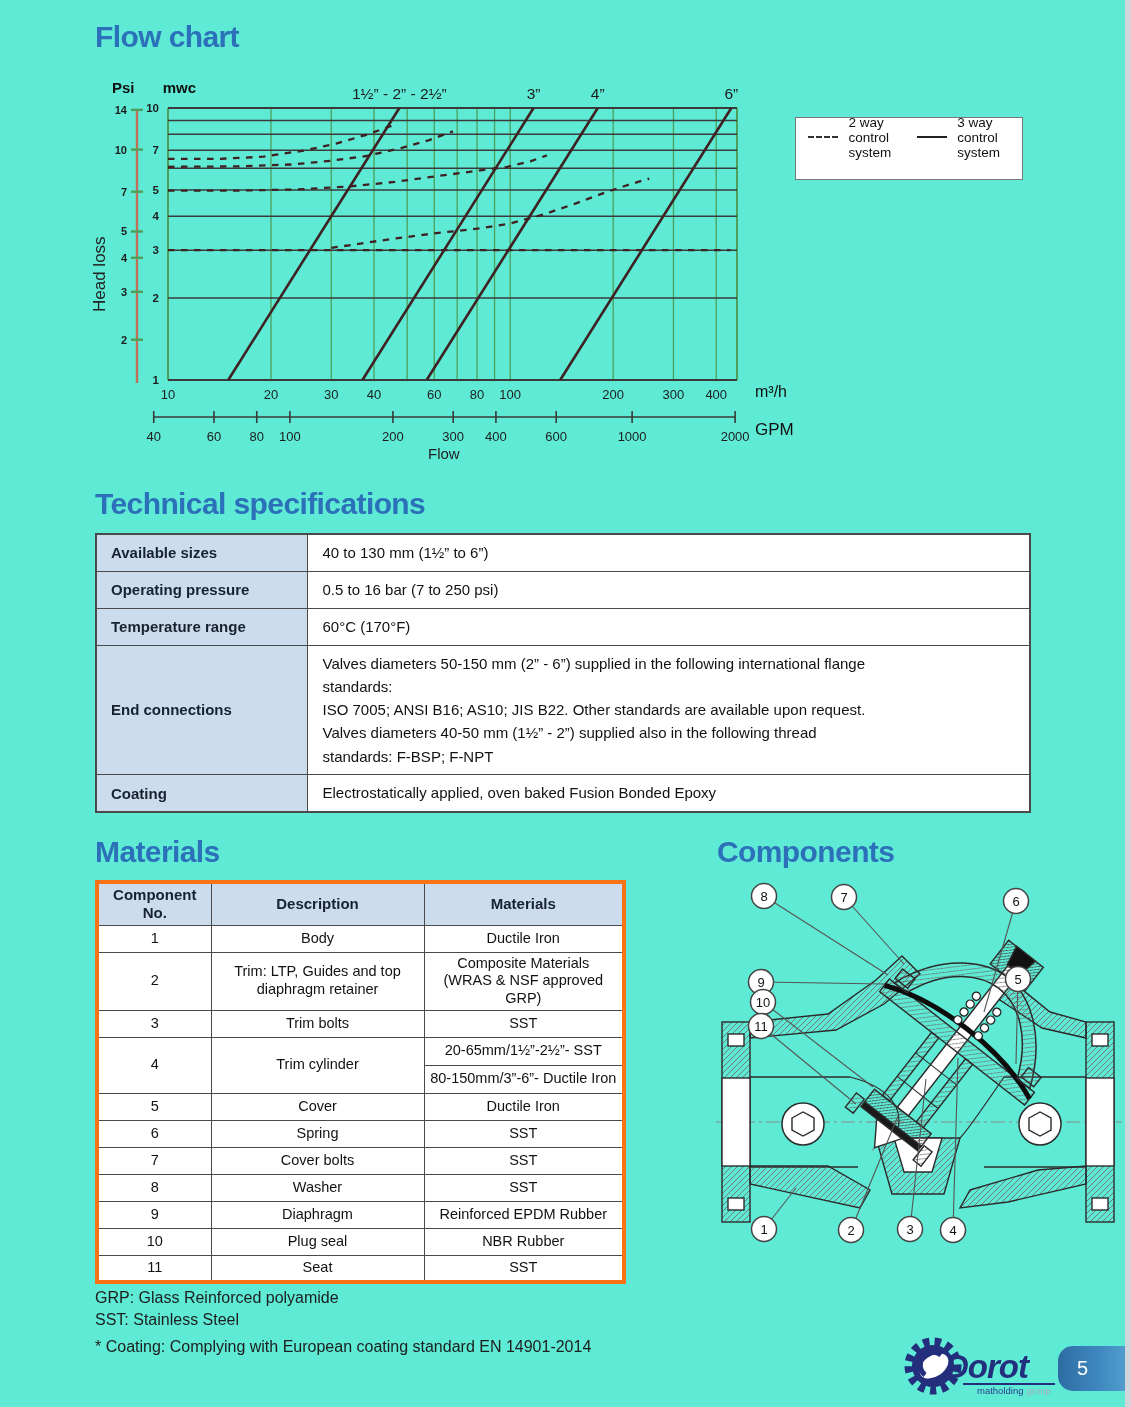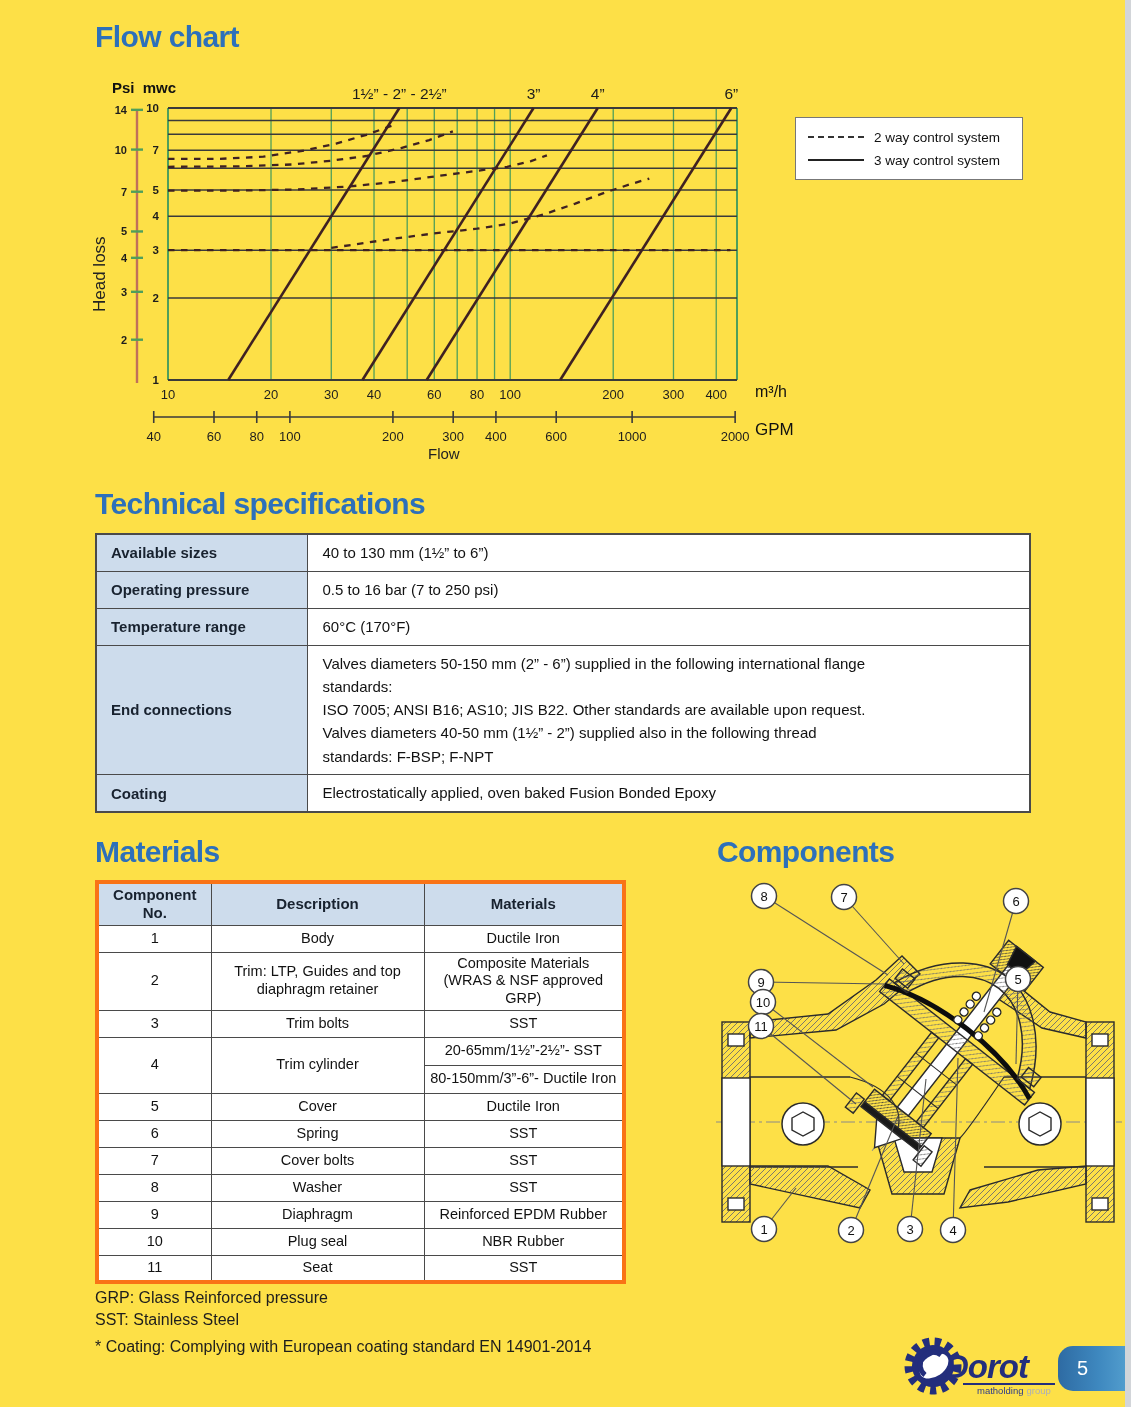--- a/index.html
+++ b/index.html
@@ -1,33 +1,33 @@
 <!DOCTYPE html>
 <html><head>
 <meta charset="utf-8">
 <style>
   html,body{margin:0;padding:0;background:#e9eaec;}
   *{box-sizing:border-box;}
-  #page{position:relative;width:1131px;height:1407px;background:#fde047;overflow:hidden;
+  #page{position:relative;width:1131px;height:1407px;background:#5eead4;overflow:hidden;
         font-family:"Liberation Sans",sans-serif;color:#1c1c1c;margin:0 auto;}
   .heading{position:absolute;color:#2d70ba;font-weight:bold;font-size:30px;letter-spacing:-0.6px;}
   .abs{position:absolute;}
   .edge-strip{position:absolute;right:0;top:0;width:6px;height:100%;background:#d2d5d9;}
 
   
   #flowchart{position:absolute;left:85px;top:70px;}
   #flowchart text{font-family:"Liberation Sans",sans-serif;}
   .axis-head{font-size:15px;font-weight:bold;color:#111;}
   .unit-label{font-size:16px;color:#111;}
   .headloss{transform:rotate(-90deg);transform-origin:0 0;font-size:17px;color:#222;width:200px;}
   .flow-label{font-size:15px;color:#222;}
 
   
   .legend{position:absolute;left:795px;top:117px;width:228px;height:63px;border:1.3px solid #777;
-          background:#fff;padding:9px 12px;display:flex;flex-direction:column;justify-content:space-between;}
+          background:#fff;padding:9px 12px;display:flex;flex-direction:row;justify-content:space-between;}
   .legend-row{display:flex;align-items:center;height:20px;}
   .legend-swatch{width:56px;margin-right:10px;}
   .sw-dashed{border-top:2.6px dashed #333;}
   .sw-solid{border-top:2.4px solid #222;}
   .legend-label{font-size:13.5px;color:#111;}
 
   
   table{border-collapse:collapse;background:#fff;}
   .spec-table{position:absolute;left:95px;top:533px;width:936px;border:2px solid #4a4a4a;}
   .spec-table td{border:1.5px solid #4a4a4a;vertical-align:middle;}
@@ -61,21 +61,21 @@
 
 <div id="page">
 
   <div class="heading" style="left:95px;top:20px;">Flow chart</div>
   <div class="heading" style="left:95px;top:487px;">Technical specifications</div>
   <div class="heading" style="left:95px;top:835px;">Materials</div>
   <div class="heading" style="left:717px;top:835px;">Components</div>
 
   <div class="abs axis-head" style="left:112px;top:79px;">
     <span>Psi</span>
-    <span style="margin-left:4px;text-align:right;">mwc</span>
+    <span style="margin-left:24px;text-align:right;">mwc</span>
   </div>
   <div class="abs headloss" style="left:90px;top:312px;">Head loss</div>
 
   <svg id="flowchart" width="960" height="402" viewBox="0 0 960 402">
       <line x1="83" y1="38" x2="83" y2="310" stroke="#4f9f5b" stroke-width="2"></line>
       <line x1="186.0132375678429" y1="38" x2="186.0132375678429" y2="310" stroke="#4f9f5b" stroke-width="1.3"></line>
       <line x1="246.2721186229108" y1="38" x2="246.2721186229108" y2="310" stroke="#4f9f5b" stroke-width="1.3"></line>
       <line x1="289.0264751356858" y1="38" x2="289.0264751356858" y2="310" stroke="#4f9f5b" stroke-width="1.3"></line>
       <line x1="322.18933045408073" y1="38" x2="322.18933045408073" y2="310" stroke="#4f9f5b" stroke-width="1.3"></line>
       <line x1="349.2853561907537" y1="38" x2="349.2853561907537" y2="310" stroke="#4f9f5b" stroke-width="1.3"></line>
@@ -383,21 +383,21 @@
         <text x="143" y="362.5" text-anchor="middle" font-size="13" fill="#111">2</text>
         <line x1="202" y1="357" x2="218" y2="207" stroke="#555" stroke-width="1.1"></line>
         <circle cx="202" cy="357" r="12.5" fill="#fff" stroke="#444" stroke-width="1.5"></circle>
         <text x="202" y="361.5" text-anchor="middle" font-size="13" fill="#111">3</text>
         <line x1="245" y1="358" x2="250" y2="186" stroke="#555" stroke-width="1.1"></line>
         <circle cx="245" cy="358" r="12.5" fill="#fff" stroke="#444" stroke-width="1.5"></circle>
         <text x="245" y="362.5" text-anchor="middle" font-size="13" fill="#111">4</text>
       </g>
   </svg>
 
-  <div class="note" style="top:1289px;">GRP: Glass Reinforced pressure</div>
+  <div class="note" style="top:1289px;">GRP: Glass Reinforced polyamide</div>
   <div class="note" style="top:1311px;">SST: Stainless Steel</div>
   <div class="note" style="top:1338px;">* Coating: Complying with European coating standard EN 14901-2014</div>
 
   <svg id="logo" width="160" height="70" viewBox="0 0 160 70">
     <g>
       <circle cx="30" cy="36" r="24" fill="none" stroke="#232e7c" stroke-width="9" stroke-dasharray="6.2 5.2"></circle>
       <circle cx="30" cy="36" r="21" fill="#232e7c"></circle>
       <ellipse cx="31" cy="36" rx="16" ry="10.5" transform="rotate(-35 31 36)" fill="#ffffff"></ellipse>
       <path d="M22,45 A12,12 0 1 1 38,25" fill="none" stroke="#232e7c" stroke-width="5"></path>
     </g>

